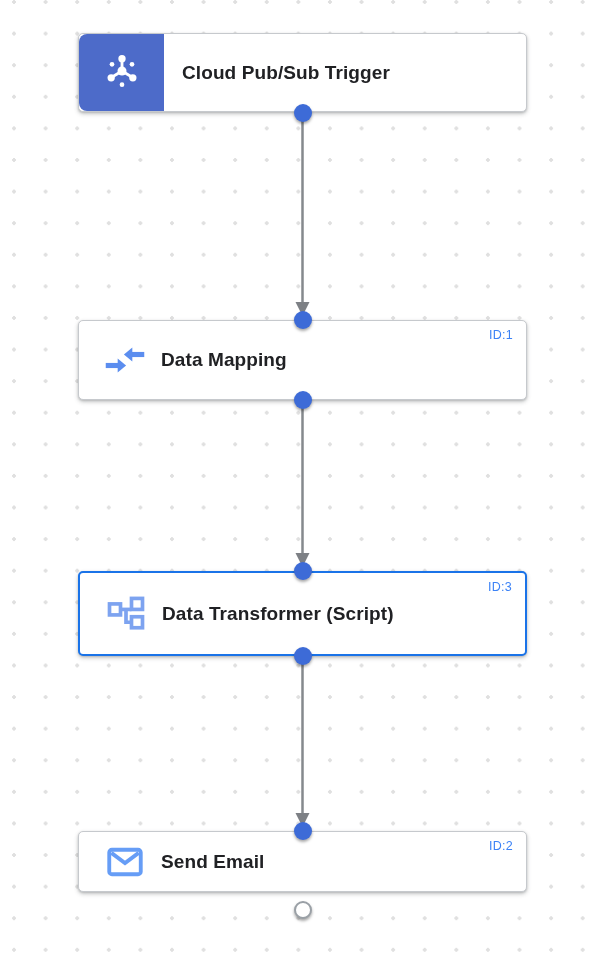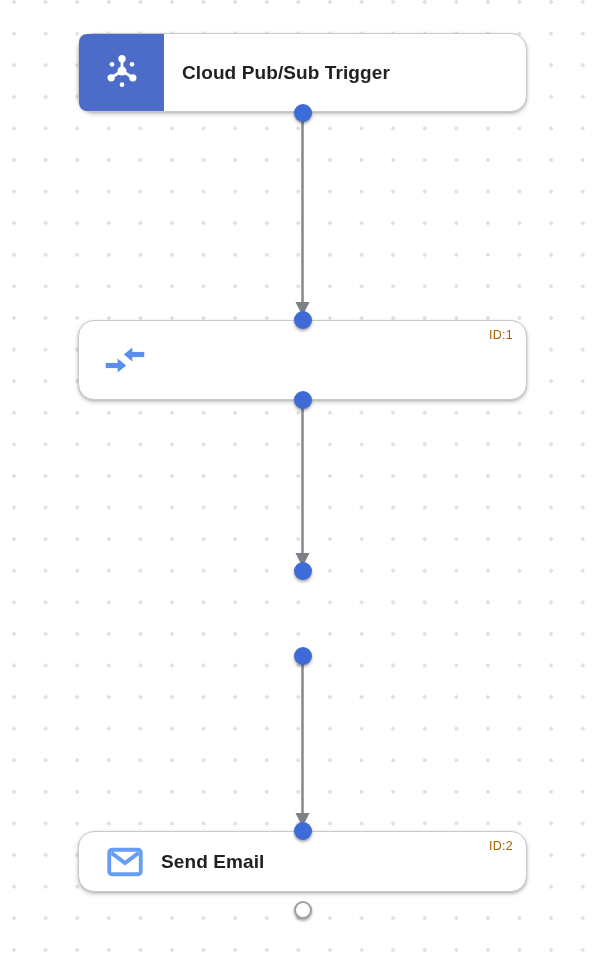--- a/index.html
+++ b/index.html
@@ -5,28 +5,28 @@
   html,body{margin:0;padding:0;background:#fff;font-family:"Liberation Sans","DejaVu Sans",sans-serif;}
   .canvas{
     position:relative;width:612px;height:961px;overflow:hidden;background:#fff;
     background-image:radial-gradient(circle,#e0e0e0 1.6px,transparent 2px);
     background-size:31.6px 31.6px;
     background-position:-1.8px -13.8px;
   }
   .edges{position:absolute;left:0;top:0;width:612px;height:961px;pointer-events:none;}
   .node{
     position:absolute;left:78px;width:449px;box-sizing:border-box;
-    background:#fff;border:1px solid #c6c9cd;border-radius:16px;
+    background:#fff;border:1px solid #c6c9cd;border-radius:5px;
     box-shadow:0 2px 4px rgba(60,64,67,.28),0 1px 2px rgba(60,64,67,.18);
     display:flex;align-items:center;
   }
   .node.selected{border:2px solid #1a73e8;}
   .node-title{font-size:19px;font-weight:700;color:#202124;letter-spacing:.1px;}
   .badge{
-    position:absolute;top:7px;right:13px;font-size:12.5px;color:#a16207;letter-spacing:.3px;
+    position:absolute;top:7px;right:13px;font-size:12.5px;color:#3b82f6;letter-spacing:.3px;
   }
   .icon-block{
     width:85px;align-self:stretch;background:#4d6bc9;border-radius:8px 0 0 8px;
     display:flex;align-items:center;justify-content:center;flex:none;
   }
   .trigger-title{margin-left:18px;}
   .task-icon{width:44px;height:44px;margin-left:24px;margin-right:14px;flex:none;display:flex;align-items:center;justify-content:center;}
   .port{
     position:absolute;width:18px;height:18px;border-radius:50%;
     background:#3d6bd7;left:293.5px;box-shadow:0 2px 3px rgba(0,0,0,.35);
@@ -82,22 +82,36 @@
     <span class="task-icon">
       <svg width="44" height="44" viewBox="0 0 24 24">
         <g fill="#5b8def">
           <rect x="1.5" y="13.6" width="7" height="2.8"></rect>
           <polygon points="8,11.2 8,18.8 12.6,15"></polygon>
           <rect x="15.5" y="7.6" width="7" height="2.8"></rect>
           <polygon points="16,5.2 16,12.8 11.4,9"></polygon>
         </g>
       </svg>
     </span>
+    <span class="node-title">Data Mapping</span>
   </div>
 
+  <div class="node selected" style="top:571px;height:85px;">
+    <span class="badge">ID:3</span>
+    <span class="task-icon">
+      <svg width="44" height="44" viewBox="0 0 24 24" fill="none" stroke="#7da3f0" stroke-width="2">
+        <rect x="3" y="6.5" width="6" height="6"></rect>
+        <rect x="15" y="3.5" width="6" height="6"></rect>
+        <rect x="15" y="13.5" width="6" height="6"></rect>
+        <path d="M9,9.5 H15"></path>
+        <path d="M12,9.5 V16.5 H15"></path>
+      </svg>
+    </span>
+    <span class="node-title">Data Transformer (Script)</span>
+  </div>
 
   <div class="node" style="top:831px;height:61px;">
     <span class="badge">ID:2</span>
     <span class="task-icon">
       <svg width="42" height="42" viewBox="0 0 24 24" fill="none" stroke="#669df6" stroke-width="2.2">
         <rect x="3" y="5" width="18" height="14" rx="1.5"></rect>
         <path d="M4.2,6.8 L12,12.6 L19.8,6.8"></path>
       </svg>
     </span>
     <span class="node-title">Send Email</span>

